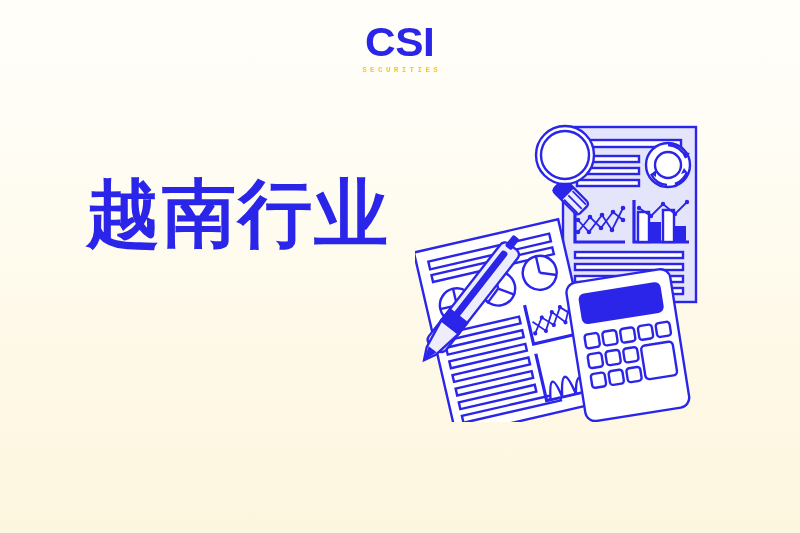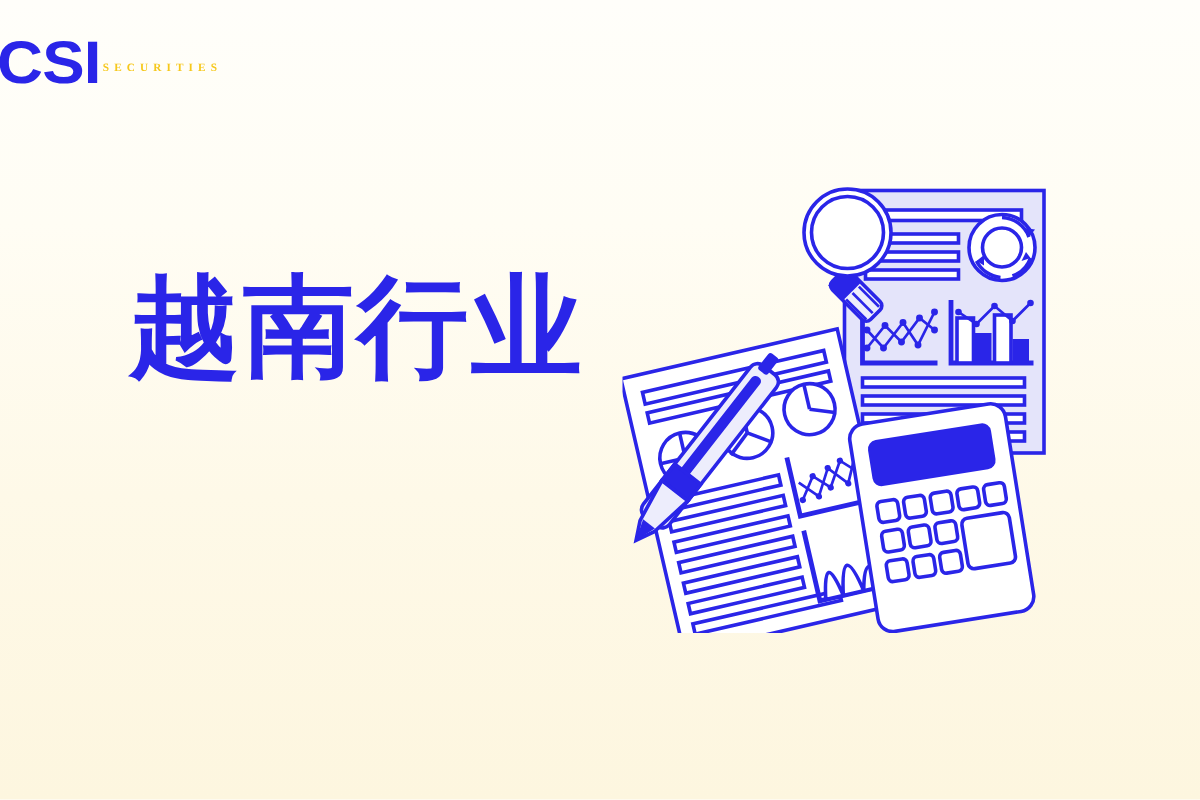--- a/index.html
+++ b/index.html
@@ -7,50 +7,50 @@
   body {
     font-family: "Liberation Sans", sans-serif;
     background: linear-gradient(180deg, #FFFEFA 0%, #FFFDF4 28%, #FEF9E8 62%, #FDF6DF 100%);
     position:relative;
   }
 
   
   #brand-logo {
     position:absolute;
     left:0; right:0; top:22px;
-    display:flex; align-items:center;text-align:center;
+    display:flex; flex-direction:column; align-items:center;text-align:center;
   }
   #brand-wordmark {
     font-family:"Liberation Sans", sans-serif;
     font-weight:bold;
     font-size:40px;
     letter-spacing:-0.5px;
     color:#2A25E8;
     line-height:1;
     transform: scaleX(1.06);
   }
   #brand-tagline {
     margin-top:5px;
-    font-family:Liberation Serif, serif;
+    font-family:Liberation Mono, monospace;
     font-weight:bold;
     font-size:7.5px;
     letter-spacing:3.4px;
     color:#F6C81C;
     line-height:1;
     text-indent:3.4px;
   }
 
   
   #headline {
     position:absolute;
     left:86px; top:171px;
     width:330px;
   }
   .headline-line {
-    font-family:Liberation Serif, serif;
+    font-family:Liberation Mono, monospace;
     font-weight:bold;
     font-size:74px;
     line-height:97px;
     letter-spacing:2px;
     color:#2A25E8;
     white-space:nowrap;
   }
 
   
   #illustration {

